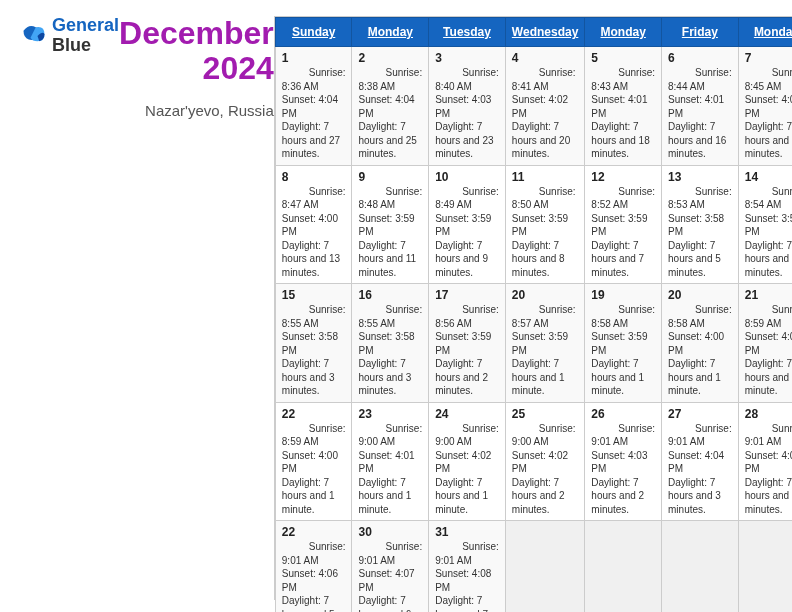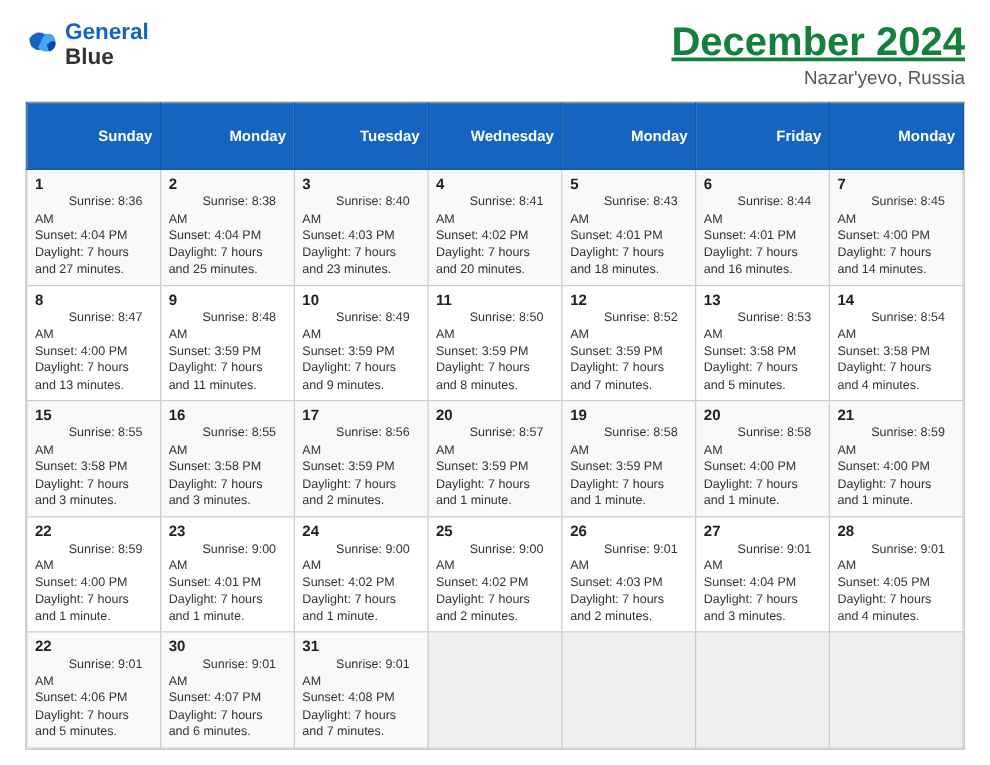--- a/index.html
+++ b/index.html
@@ -8,21 +8,21 @@
       background: #fff;
       width: 792px;
       height: 612px;
       overflow: hidden;
     }
     .page {
       width: 792px;
       height: 612px;
       padding: 16px 20px 12px 20px;
       display: flex;
-      flex-direction: column;
+      flex-direction: row;
     }
     .header {
       display: flex;
       justify-content: space-between;
       align-items: flex-start;
       margin-bottom: 10px;
     }
     .logo {
       display: flex;
       align-items: center;
@@ -40,49 +40,49 @@
     .logo-icon {
       width: 28px;
       height: 28px;
     }
     .title-block {
       text-align: right;
     }
     .main-title {
       font-size: 32px;
       font-weight: bold;
-      color: #15803d;
+      color: #a21caf;
       line-height: 1.1;
-      text-decoration: underline;
     }
     .subtitle {
       font-size: 15px;
       color: #555;
-      margin-top: 3px;
+      margin-top: 16px;
     }
     .calendar {
       flex: 1;
       border: 1px solid #ccc;
       border-collapse: collapse;
       width: 100%;
       font-size: 10.5px;
     }
     .calendar table {
       width: 100%;
       border-collapse: collapse;
       height: 100%;
     }
     .calendar thead th {
       background: #1565c0;
       color: #fff;
       font-size: 12px;
       font-weight: bold;
-      padding: 19px 6px;
-      text-align: right;
+      padding: 7px 6px;
+      text-align: center;
       border: 1px solid #1255a0;
+      text-decoration: underline;
     }
     .calendar tbody td {
       border: 1px solid #ccc;
       vertical-align: top;
       padding: 4px 6px;
       width: 113px;
       height: 78px;
     }
     .calendar tbody tr:nth-child(odd) td {
       background: #f9f9f9;

